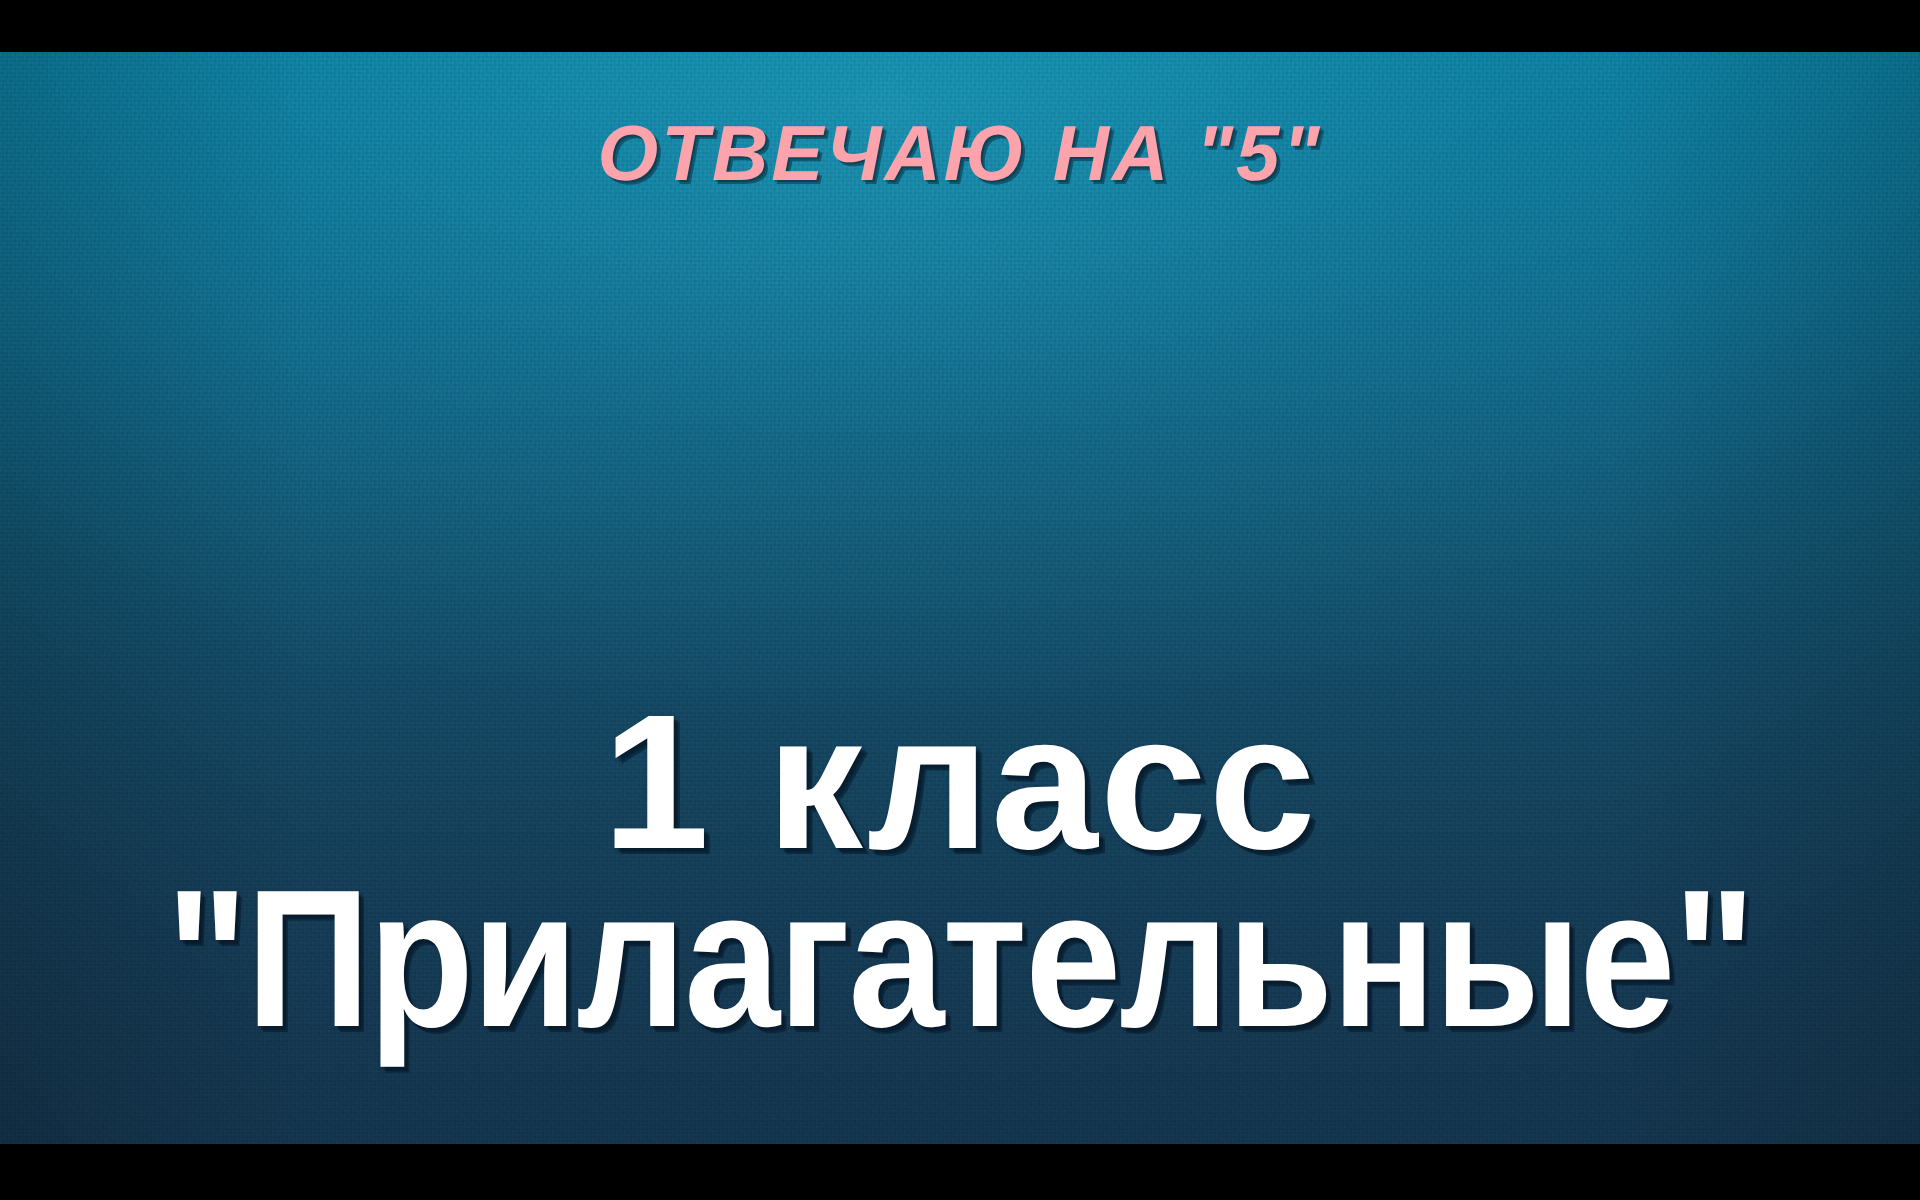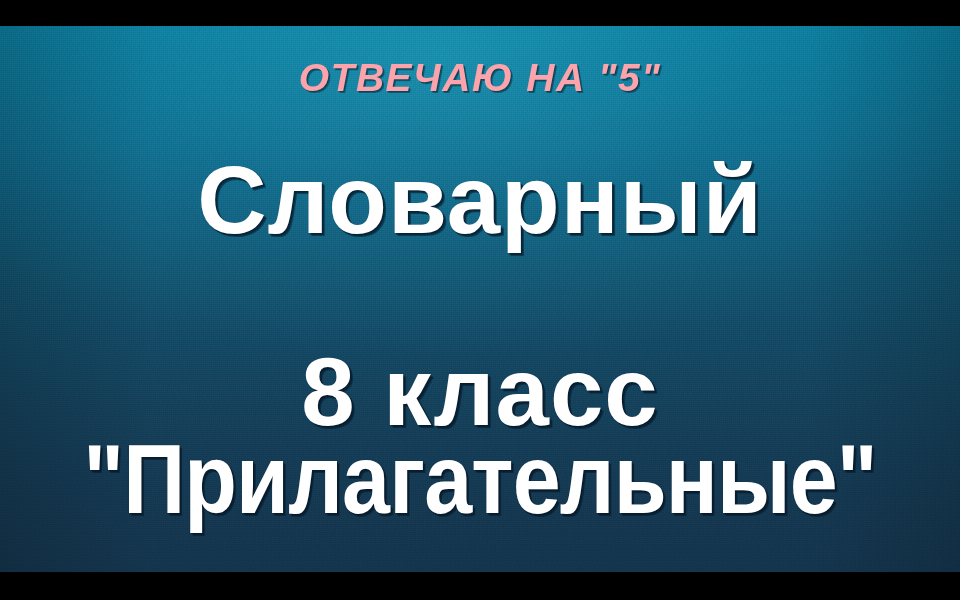--- a/index.html
+++ b/index.html
@@ -173,24 +173,23 @@
   <div class="letterbox top"></div>
 
   <div id="canvas">
     <div id="noise"></div>
     <div id="vignette"></div>
 
     <div id="text-stack">
 
       <div class="line" id="kicker">ОТВЕЧАЮ НА "5"</div>
 
-      <div class="line title-line" id="title-1">Словарный</div>
 
 
-      <div class="line title-line" id="title-3">8 класс</div>
+      <div class="line title-line" id="title-3">1 класс</div>
 
       <div class="line title-line" id="title-4">"Прилагательные"</div>
 
     </div>
   </div>
 
   <div class="letterbox bottom"></div>
 
 </div>
 

